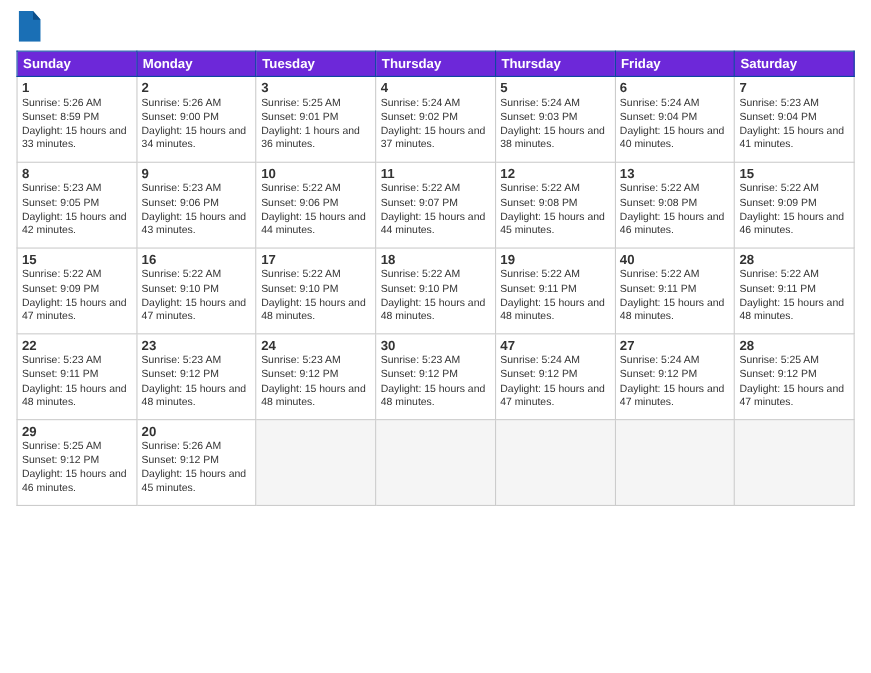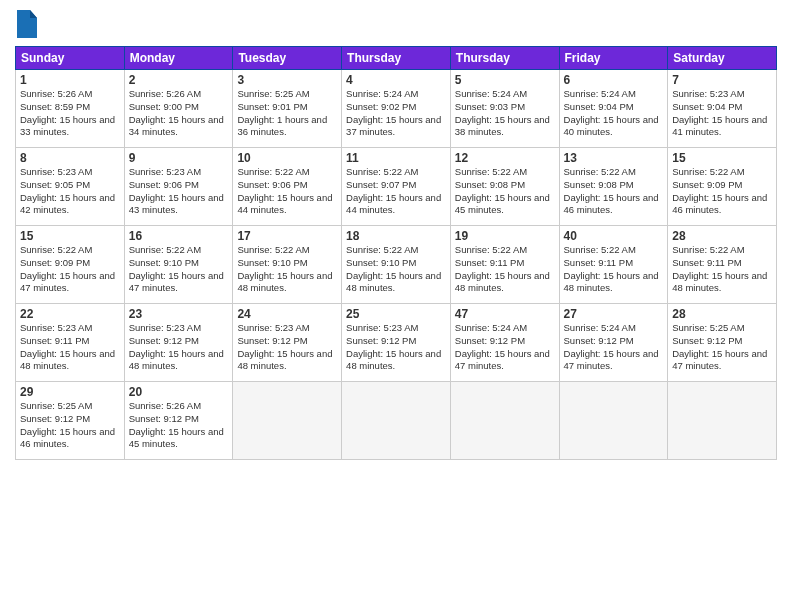--- a/index.html
+++ b/index.html
@@ -300,21 +300,21 @@
       </td>
           <td>
         <span class="day-num">24</span>
         <div class="day-info">
           <span>Sunrise: 5:23 AM</span><br>
           <span>Sunset: 9:12 PM</span><br>
           <span>Daylight: 15 hours and 48 minutes.</span>
         </div>
       </td>
           <td>
-        <span class="day-num">25</span>
+        <span class="day-num">30</span>
         <div class="day-info">
           <span>Sunrise: 5:23 AM</span><br>
           <span>Sunset: 9:12 PM</span><br>
           <span>Daylight: 15 hours and 48 minutes.</span>
         </div>
       </td>
           <td>
         <span class="day-num">47</span>
         <div class="day-info">
           <span>Sunrise: 5:24 AM</span><br>

